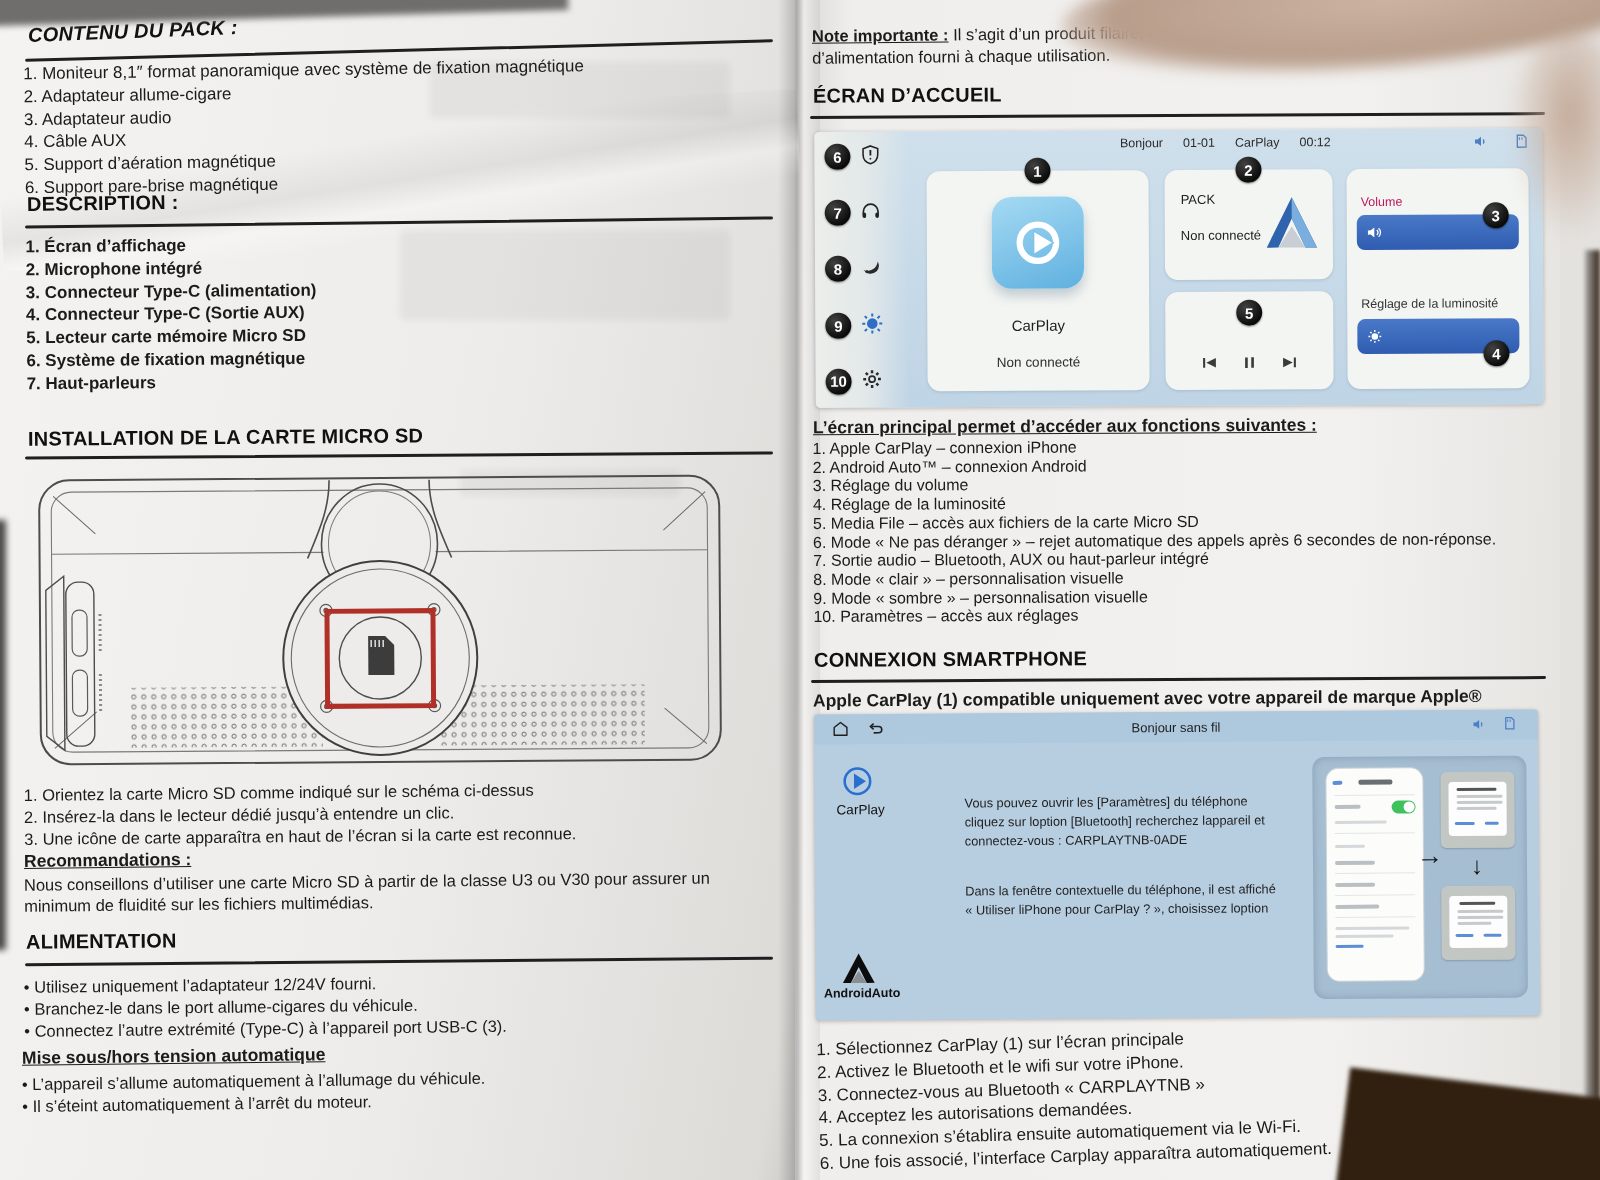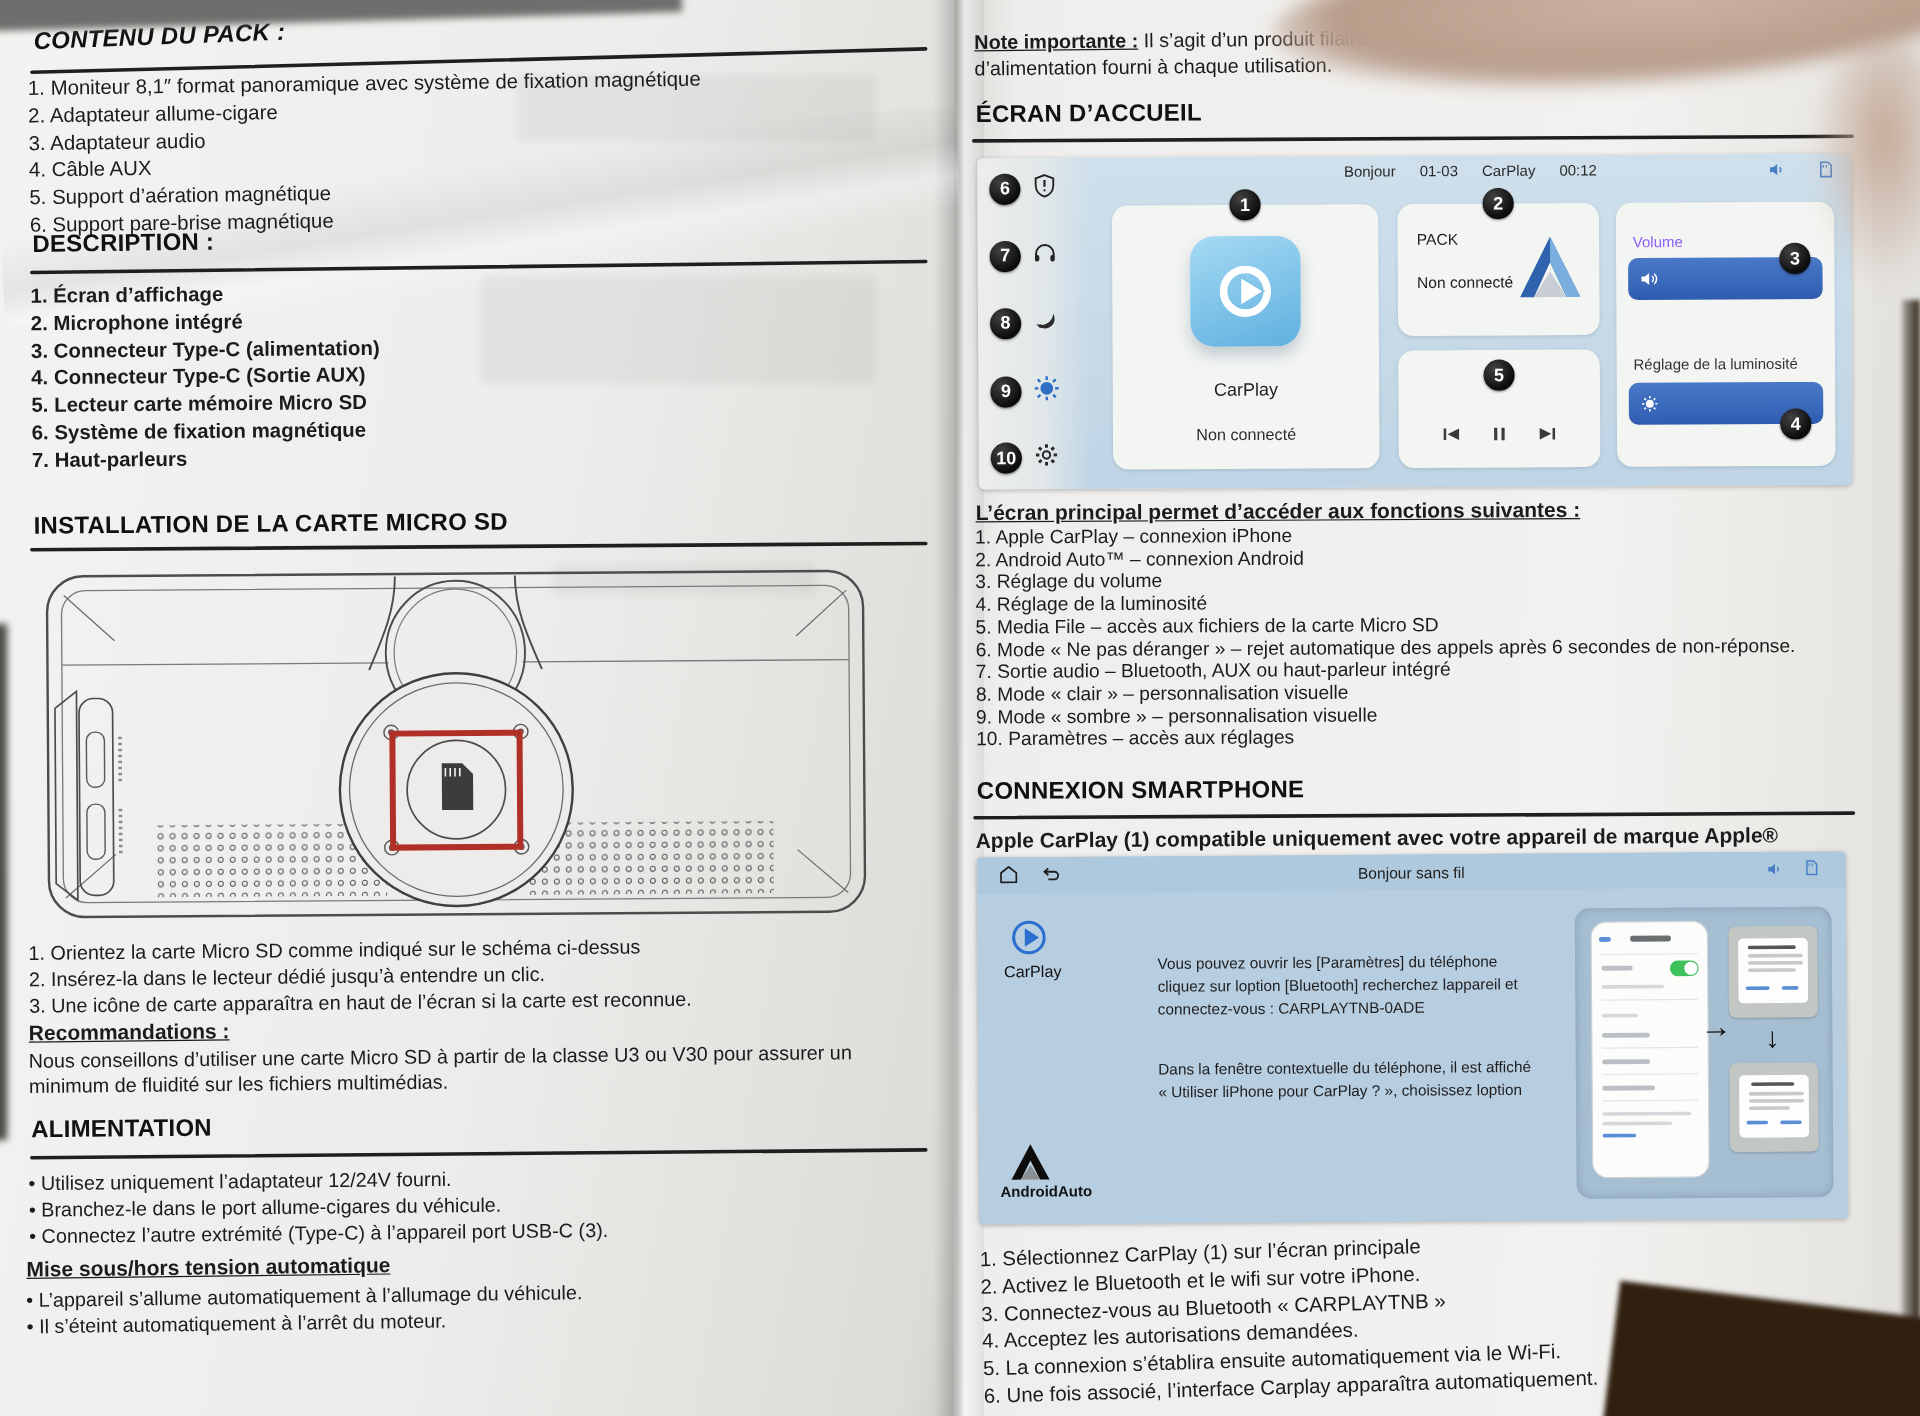--- a/index.html
+++ b/index.html
@@ -249,21 +249,21 @@
       <span>
         <svg width="23" height="23" viewBox="0 0 24 24" fill="none" stroke="#2a2a2a" stroke-width="1.8">
           <circle cx="12" cy="12" r="3.2"></circle>
           <path d="M12 2.8v3 M12 18.2v3 M2.8 12h3 M18.2 12h3 M5.5 5.5l2.1 2.1 M16.4 16.4l2.1 2.1 M18.5 5.5l-2.1 2.1 M7.6 16.4l-2.1 2.1" stroke-width="2.6"></path>
         </svg>
       </span>
     </div>
 
     <div class="statusbar">
       <span>Bonjour</span>
-      <span>01-03</span>
+      <span>01-01</span>
       <span>CarPlay</span>
       <span>00:12</span>
     </div>
     <div class="tr-icons">
       <span>
         <svg width="16" height="16" viewBox="0 0 24 24" fill="#4a7ec5">
             <path d="M4 9v6h4l5 4V5L8 9H4z"></path>
             <path d="M16 9a4 4 0 0 1 0 6" stroke="#4a7ec5" stroke-width="2" fill="none"></path>
           </svg>
       </span>
@@ -318,21 +318,21 @@
         <span>
           <svg width="16" height="14" viewBox="0 0 20 16" fill="#3a3a3a">
               <path d="M2 2 L14 8 L2 14 Z"></path>
               <rect x="15.4" y="2" width="2.6" height="12"></rect>
             </svg>
         </span>
       </div>
     </div>
 
     <div class="card" style="left:532px;top:40px;width:182px;height:220px;">
-      <div style="position:absolute;left:14px;top:26px;font-size:12.5px;color:#8b5cf6;">Volume</div>
+      <div style="position:absolute;left:14px;top:26px;font-size:12.5px;color:#be185d;">Volume</div>
       <div class="blue-bar" style="left:10px;top:46px;width:162px;">
         <svg width="17" height="17" viewBox="0 0 24 24" fill="#fff">
             <path d="M3 9v6h4l5 4V5L7 9H3z"></path>
             <path d="M15.5 8.5a5 5 0 0 1 0 7 M18 6a8 8 0 0 1 0 12" stroke="#fff" stroke-width="1.8" fill="none"></path>
           </svg>
       </div>
       <div class="badge abs" style="right:20px;top:34px;">3</div>
 
       <div style="position:absolute;left:14px;top:128px;font-size:12.5px;color:#333;">Réglage de la luminosité</div>
       <div class="blue-bar" style="left:10px;top:150px;width:162px;">
@@ -405,21 +405,21 @@
 connectez-vous :  CARPLAYTNB-0ADE</div>
     <div class="p" style="left:150px;top:168px;width:350px;">Dans la fenêtre contextuelle du téléphone, il est affiché
 « Utiliser liPhone pour CarPlay ? », choisissez loption</div>
 
     <span style="position:absolute;left:26px;top:238px;">
       <svg width="34" height="32" viewBox="0 0 60 56">
         <polygon points="30,2 58,54 44,54 30,26 16,54 2,54" fill="#0c0c0c"></polygon>
         <polygon points="16,54 30,33 44,54" fill="#8a8f94"></polygon>
       </svg>
     </span>
-    <div style="position:absolute;left:8px;top:272px;width:96px;text-align:center;font-weight:700;font-size:12.5px;color:#111;">AndroidAuto</div>
+    <div style="position:absolute;left:8px;top:272px;width:96px;text-align:left;font-weight:700;font-size:12.5px;color:#111;">AndroidAuto</div>
 
     <div class="phone-panel">
       <div class="phone">
         <div class="ghost blue" style="left:6px;top:12px;width:10px;height:4px;"></div>
         <div class="ghost" style="left:32px;top:11px;width:34px;height:5px;background:#6a6f72;"></div>
         <div class="sepline" style="top:26px;"></div>
         <div class="ghost" style="left:8px;top:36px;width:26px;height:4px;"></div>
         <div class="toggle" style="right:7px;top:32px;">
             <div class="knob"></div>
           </div>

